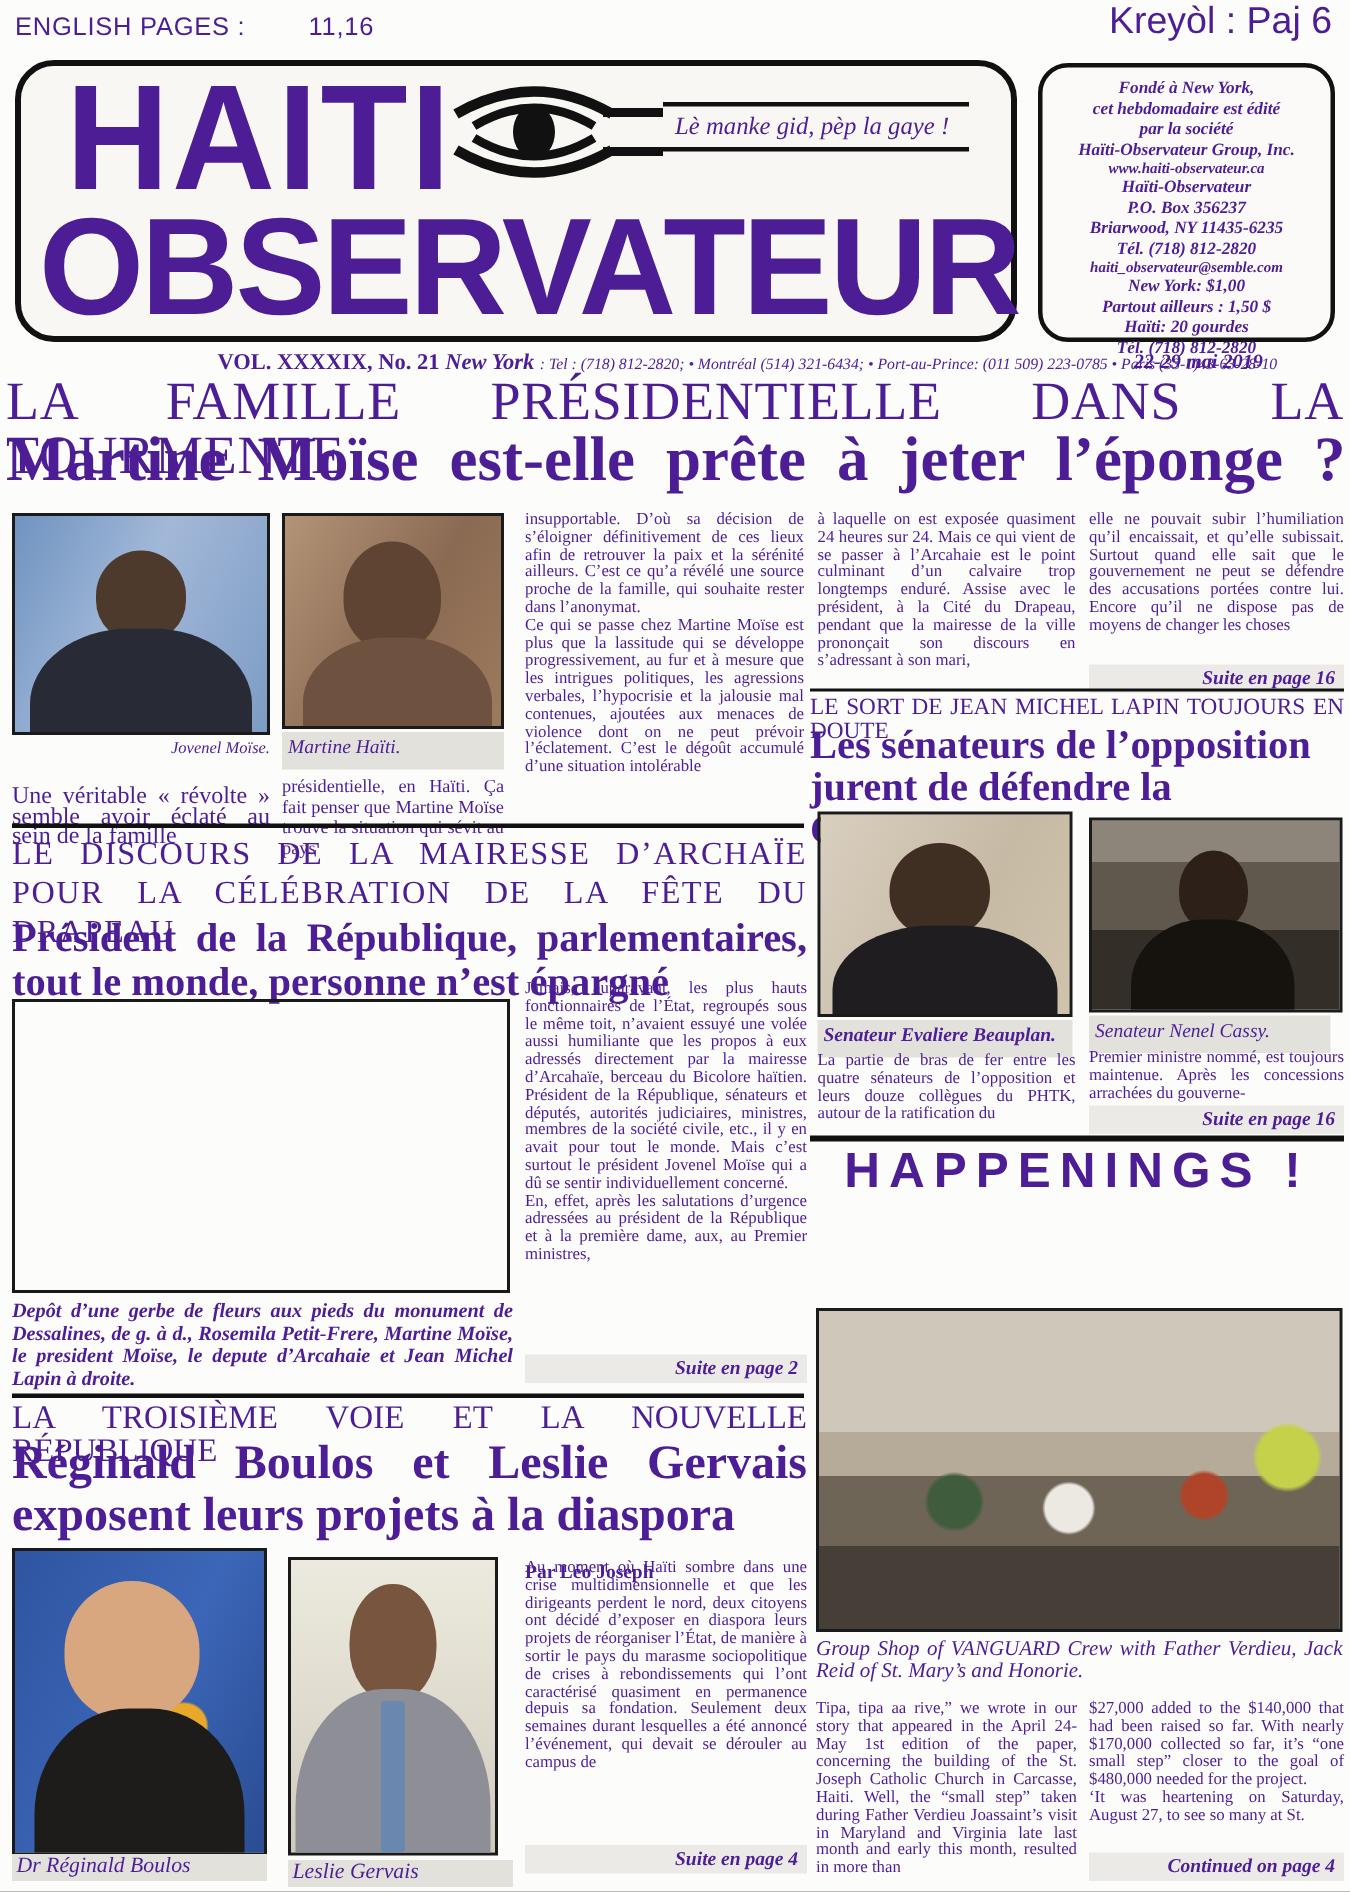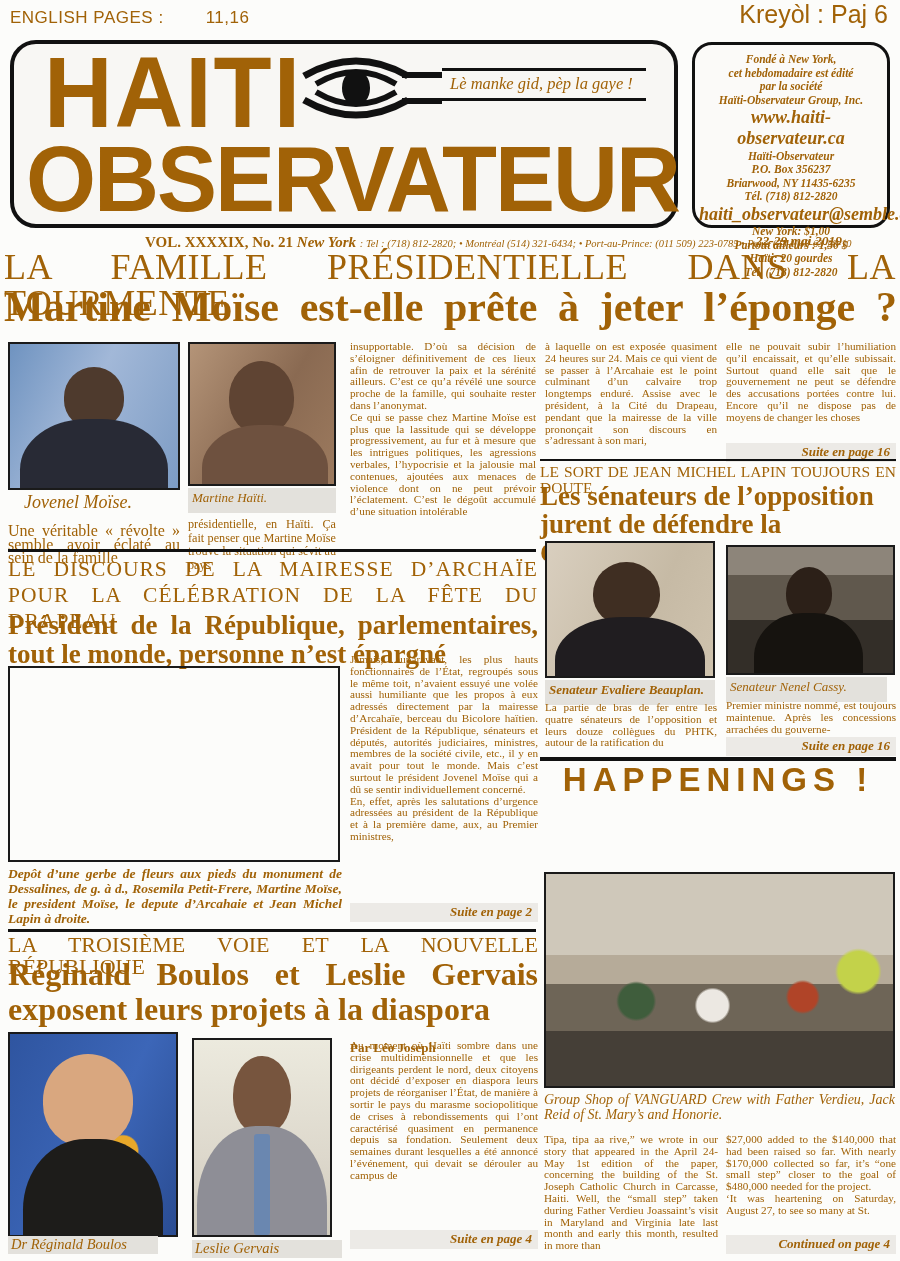--- a/index.html
+++ b/index.html
@@ -1,34 +1,34 @@
 <!DOCTYPE html>
 <html><head>
 <meta charset="utf-8">
 <style>
   html,body{margin:0;padding:0;background:#888;}
-  #paper{position:relative;width:900px;height:1261px;margin:0 auto;background:#fcfcfa;color:#a16207;
+  #paper{position:relative;width:900px;height:1261px;margin:0 auto;background:#fcfcfa;color:#4c1d95;
          font-family:"Liberation Serif","DejaVu Serif",serif;overflow:hidden;}
   .abs{position:absolute;box-sizing:border-box;}
 
   
   .top-english{left:10px;top:8px;font:17px "Liberation Sans","DejaVu Sans",sans-serif;letter-spacing:.5px;}
   .top-english b{font-weight:400;margin-left:42px;}
   .top-kreyol{right:12px;top:0px;font:25px "Liberation Sans","DejaVu Sans",sans-serif;}
 
   
   .mast-left{left:10px;top:40px;width:668px;height:188px;border:4px solid #111;border-radius:26px;background:#f8f7f4;}
   .mast-t1{left:30px;top:0px;font:bold 95px/92px "Liberation Sans","DejaVu Sans",sans-serif;letter-spacing:2px;transform:scaleY(1.05);transform-origin:top left;}
   .mast-t2{left:12px;top:88px;font:bold 90px/92px "Liberation Sans","DejaVu Sans",sans-serif;letter-spacing:-2px;transform:scaleY(1.02);transform-origin:top left;}
   .eye{left:288px;top:12px;width:140px;height:64px;}
   .slogan{left:428px;top:24px;width:204px;border-top:3px solid #111;border-bottom:3px solid #111;
           padding:4px 4px 5px 8px;font:italic 16.5px/1.1 "Liberation Serif",serif;white-space:nowrap;}
   .mast-right{left:692px;top:42px;width:198px;height:186px;border:3px solid #111;border-radius:20px;background:#fbfaf8;
               padding:8px 4px;text-align:center;font:bold italic 11.5px/1.18 "Liberation Serif",serif;}
-  .mast-right .big{font-size:18px;}
+  .mast-right .big{font-size:10px;}
 
   
   .volume{left:145px;top:233px;width:690px;white-space:nowrap;}
   .vol-n{font:bold 15px "Liberation Serif",serif;}
   .vol-city{font:bold italic 15px "Liberation Serif",serif;}
   .vol-contacts{font:italic 10.5px "Liberation Serif",serif;}
   .vol-date{right:58px;top:233px;font:bold italic 13.5px "Liberation Serif",serif;}
 
   
   .kicker-xl{left:4px;top:249px;width:892px;font:36px/1 "Liberation Serif",serif;letter-spacing:.5px;
@@ -85,33 +85,33 @@
 
   
   .dia-rule{left:8px;top:929px;width:528px;}
   .dia-kicker{left:8px;top:934px;width:530px;font:22px/1 "Liberation Serif",serif;
               text-align:justify;text-align-last:justify;}
   .dia-head{left:8px;top:957px;width:530px;font:bold 32px/1.08 "Liberation Serif",serif;
             text-align:justify;text-align-last:left;}
   .dia-byline{left:350px;top:1040px;width:188px;font:bold 13px "Liberation Serif",serif;}
   .dia-body{left:350px;top:1040px;width:188px;}
   .dia-cont{left:350px;top:1230px;width:188px;}
-  .cap-boulos{left:8px;top:1236px;width:150px;background:#e3e1dc;font-size:14.5px;padding:1px 3px;}
+  .cap-boulos{left:8px;top:1236px;width:170px;background:#e3e1dc;font-size:14.5px;padding:1px 3px;}
   .cap-gervais{left:192px;top:1240px;width:150px;background:#e3e1dc;font-size:14.5px;padding:1px 3px;}
 
   
   .photo{border:2px solid #1a1a1a;overflow:hidden;}
   .fig{position:absolute;}
   .head-sh{border-radius:50% 50% 46% 46%;}
   .torso-sh{border-radius:45% 45% 0 0/70% 70% 0 0;}
 
   .ph-jovenel{left:8px;top:342px;width:172px;height:148px;background:linear-gradient(115deg,#6f93c0,#a2b8d8 45%,#7d9cc4);}
   .ph-martine{left:188px;top:342px;width:148px;height:144px;background:linear-gradient(120deg,#b49478,#8a6a52 55%,#9c7a5e);}
   .cap-martine{left:188px;top:488px;width:148px;}
-  .cap-jovenel{left:24px;top:493px;width:172px;font-size:18px;}
+  .cap-jovenel{left:8px;top:493px;width:172px;font-size:11px;text-align:right;}
   .ph-flag{left:8px;top:666px;width:332px;height:196px;background:
       radial-gradient(circle at 88% 82%,#d8662c 0 9%,rgba(0,0,0,0) 10%),
       radial-gradient(ellipse at 63% 70%,#47682fдетей 0 0,#47682f 16%,rgba(0,0,0,0) 17%),
       linear-gradient(180deg,#a9bccd 0 12%,#7e9468 12% 30%,#a3b48a 30% 44%,#e6e1d5 44% 78%,#cfc8b8 78% 100%);}
   .ph-beauplan{left:545px;top:541px;width:170px;height:137px;background:linear-gradient(115deg,#d9cfbf,#c6baa5 60%,#cfc3ae);}
   .cap-beauplan{left:545px;top:680px;width:170px;font-weight:bold;}
   .ph-cassy{left:726px;top:545px;width:169px;height:130px;background:linear-gradient(180deg,#8d857a 0 22%,#60584d 22% 58%,#332e28 58%);}
   .cap-cassy{left:726px;top:677px;width:161px;}
   .ph-vanguard{left:544px;top:872px;width:351px;height:216px;background:
       radial-gradient(circle at 48% 62%,#ece8e2 0 7%,rgba(0,0,0,0) 8%),

